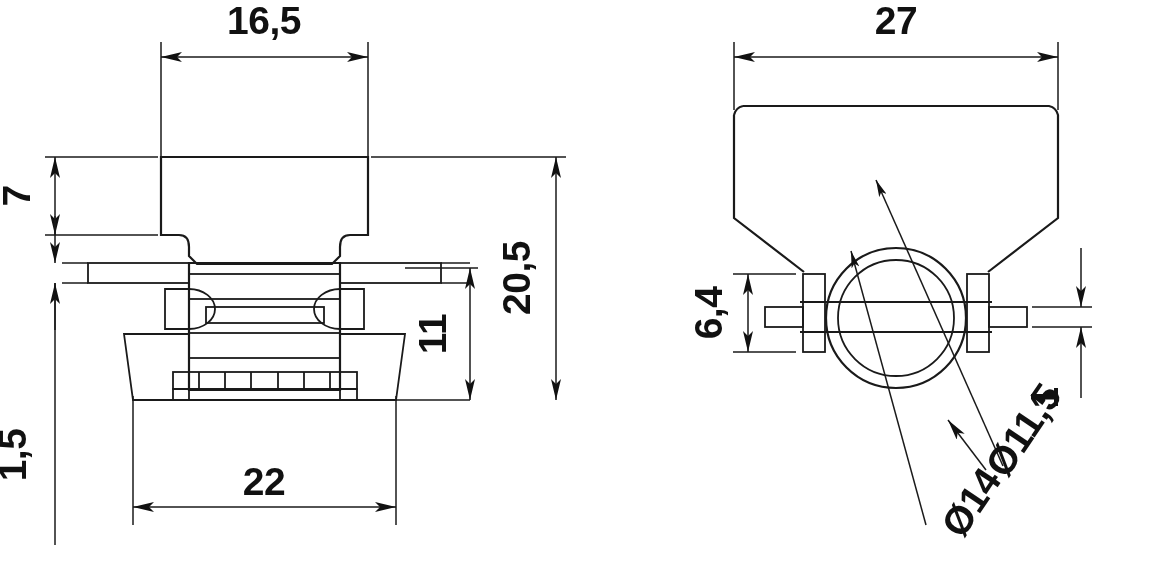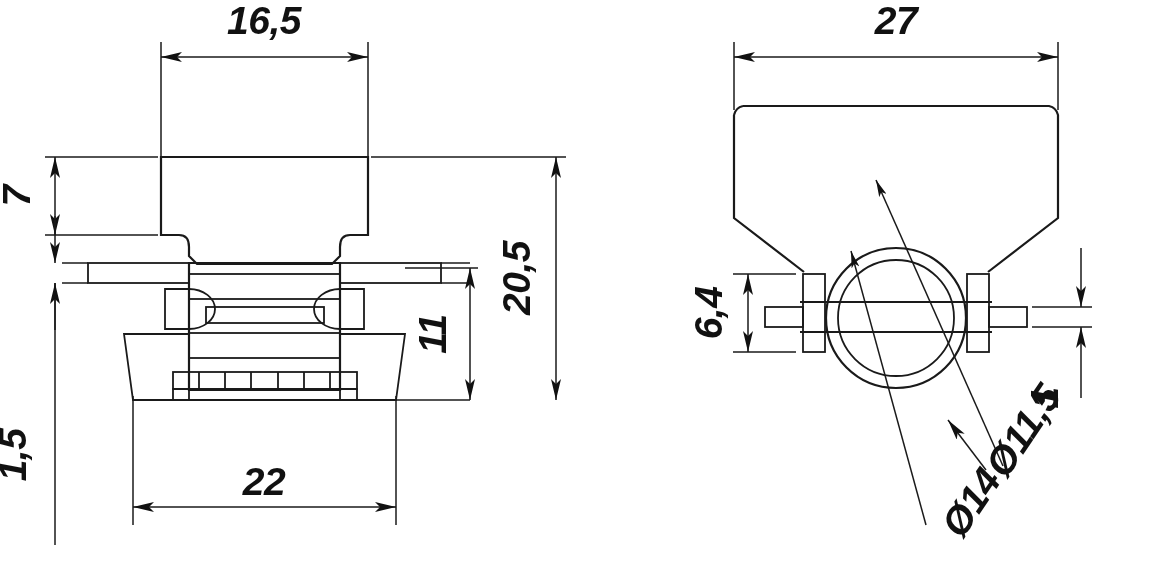--- a/index.html
+++ b/index.html
@@ -12,21 +12,20 @@
     width: 1149px;
     height: 569px;
     overflow: hidden;
     font-family: "Liberation Sans", sans-serif;
   }
   #drawing-root {
     position: relative;
     width: 1149px;
     height: 569px;
     background: #ffffff;
-    font-style: italic;
   }
   svg#drawing-svg {
     display: block;
     width: 1149px;
     height: 569px;
   }
   .ln {
     stroke: #1a1a1a;
     fill: none;
     stroke-linecap: butt;

